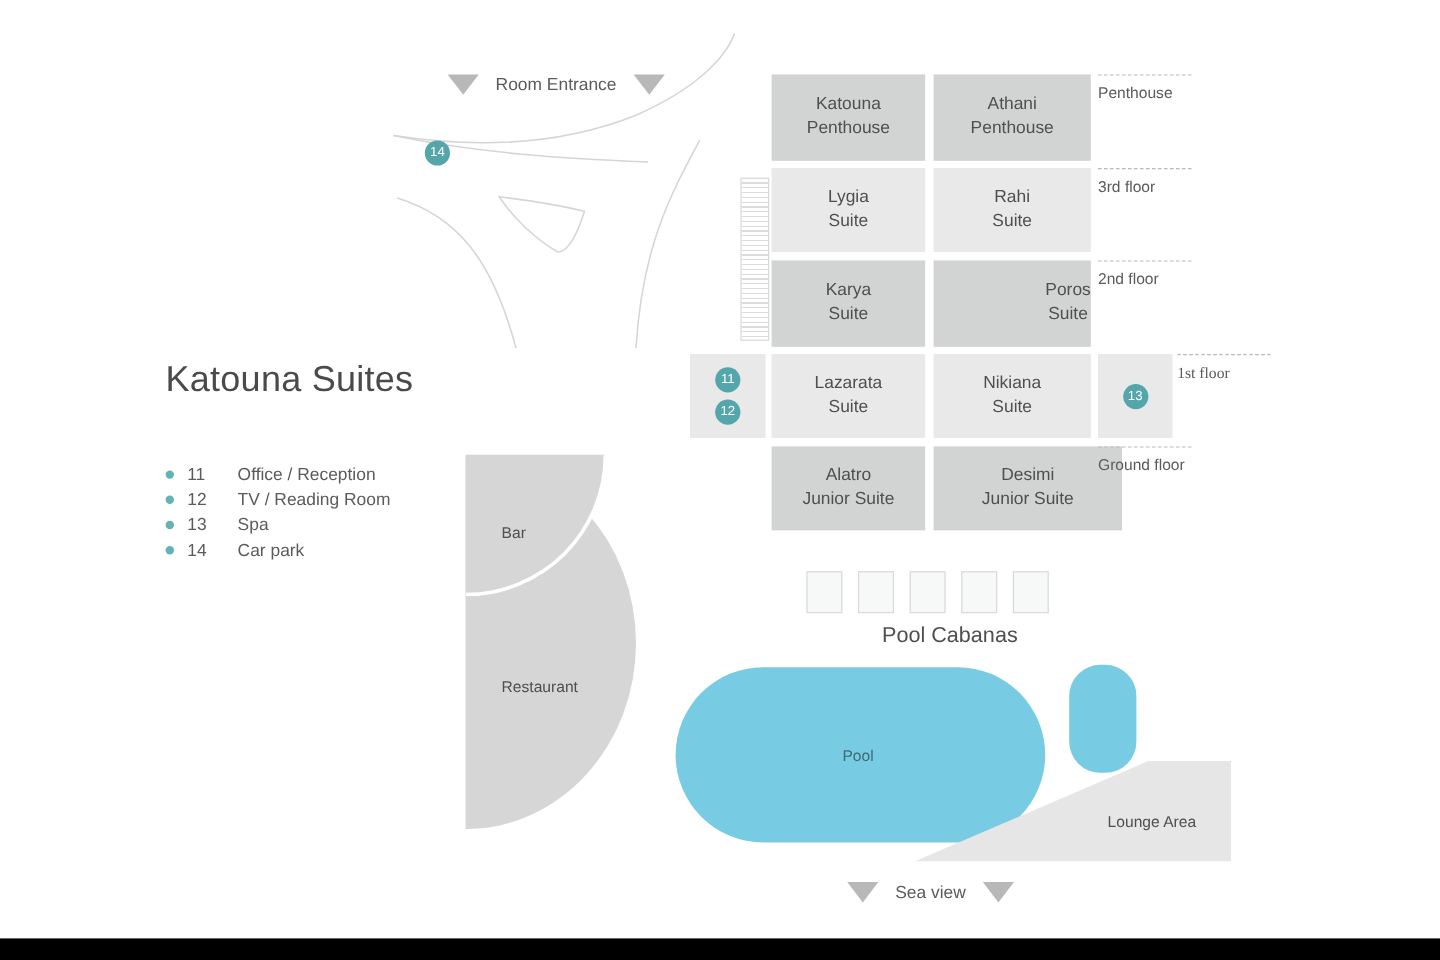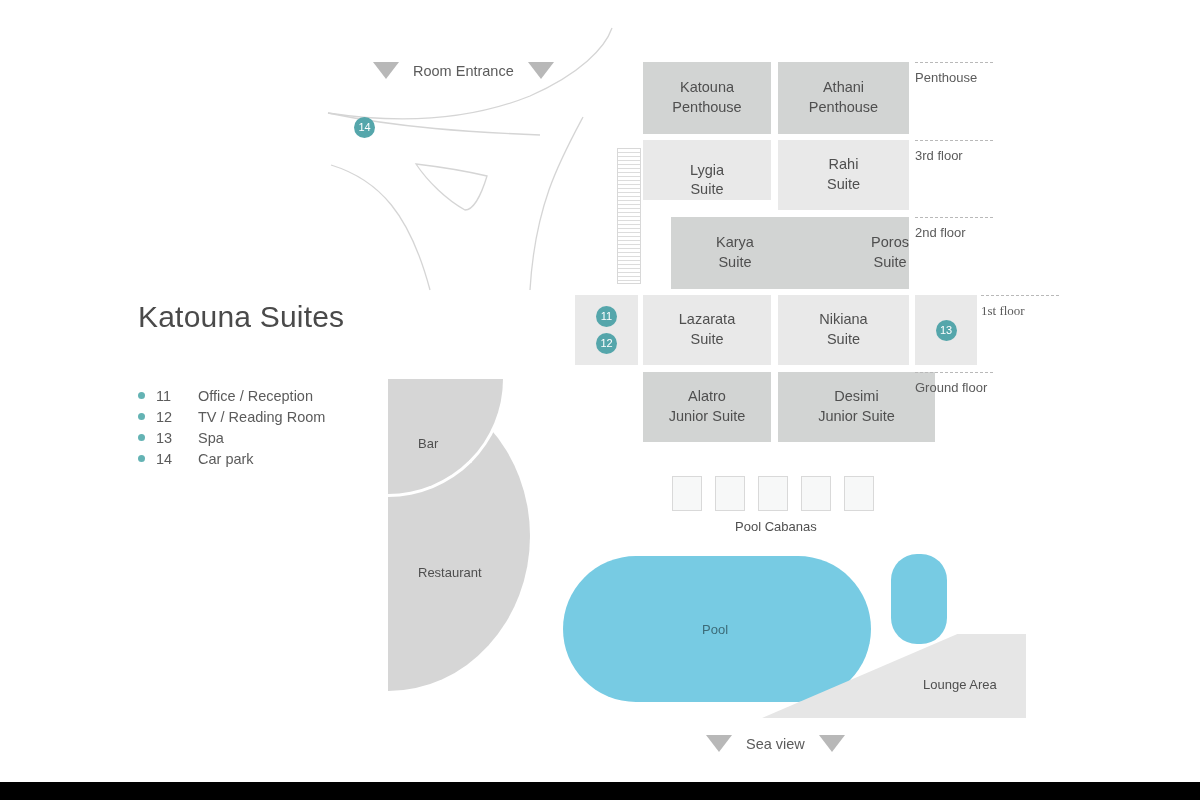--- a/index.html
+++ b/index.html
@@ -252,21 +252,21 @@
     width: 30px;
     height: 35px;
     background: #f7f8f8;
     border: 1px solid #d9d9d9;
     box-sizing: border-box;
   }
   #label-cabanas {
     position: absolute;
     left: 735px;
     top: 519px;
-    font-size: 13px;
+    font-size: 18px;
     color: #4f4f4f;
     white-space: nowrap;
   }
 </style>
 </head>
 <body>
 
 <div id="stage">
 
   <svg id="roads-layer" viewBox="0 0 1200 800" xmlns="http://www.w3.org/2000/svg">
@@ -323,32 +323,32 @@
       <span style="white-space:pre-line;">Katouna
 Penthouse</span>
     </div>
     <div class="suite-block shade-dark" style="left:203px; top:0px; width:131px; height:72px;">
       <span style="white-space:pre-line;">Athani
 Penthouse</span>
     </div>
     <div class="floor-divider" style="left:340px; top:0px; width:78px;"></div>
     <div class="floor-label" style="left:340px; top:8px;">Penthouse</div>
 
-    <div class="suite-block shade-light" style="left:68px; top:78px; width:128px; height:60px;align-items:flex-end;">
+    <div class="suite-block shade-light" style="left:68px; top:78px; width:128px; height:70px;">
       <span style="white-space:pre-line;">Lygia
 Suite</span>
     </div>
     <div class="suite-block shade-light" style="left:203px; top:78px; width:131px; height:70px;">
       <span style="white-space:pre-line;">Rahi
 Suite</span>
     </div>
     <div class="floor-divider" style="left:340px; top:78px; width:78px;"></div>
     <div class="floor-label" style="left:340px; top:86px;">3rd floor</div>
 
-    <div class="suite-block shade-dark" style="left:68px; top:155px; width:128px; height:72px;margin-left:28px;">
+    <div class="suite-block shade-dark" style="left:68px; top:155px; width:128px; height:72px;">
       <span style="white-space:pre-line;">Karya
 Suite</span>
     </div>
     <div class="suite-block shade-dark" style="left:203px; top:155px; width:131px; height:72px;justify-content:flex-end;">
       <span style="white-space:pre-line;">Poros
 Suite</span>
     </div>
     <div class="floor-divider" style="left:340px; top:155px; width:78px;"></div>
     <div class="floor-label" style="left:340px; top:163px;">2nd floor</div>
 

